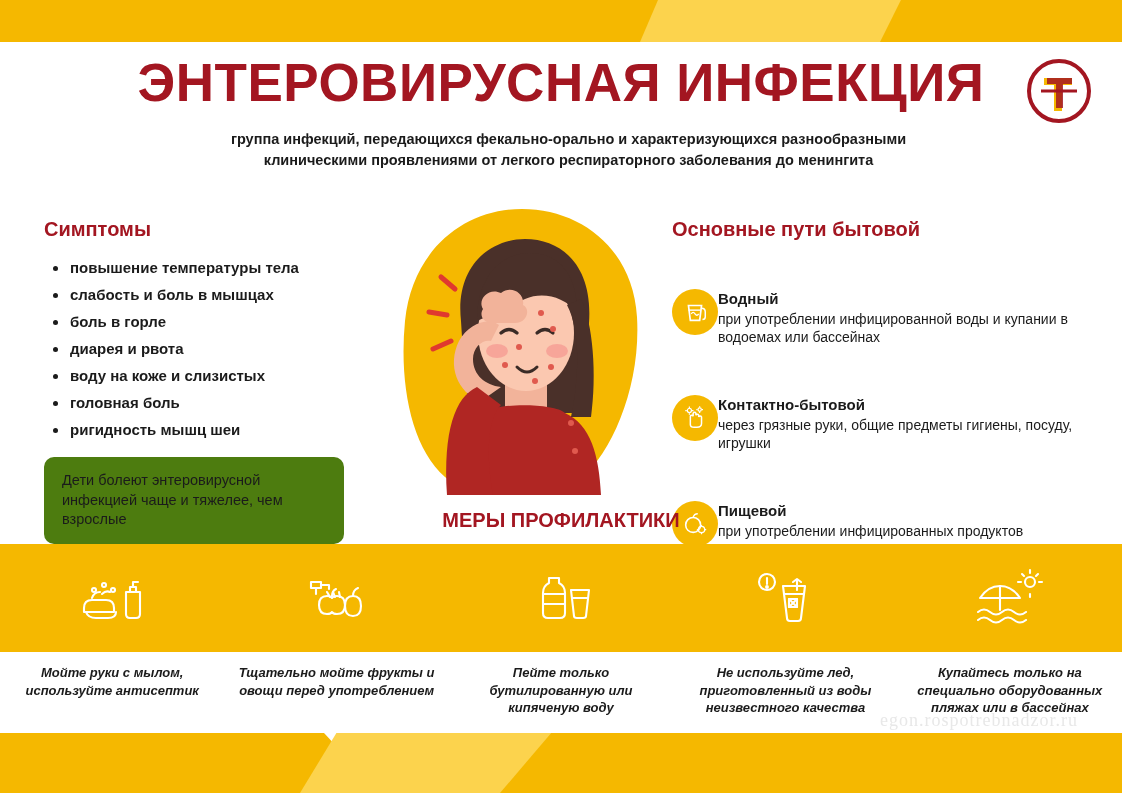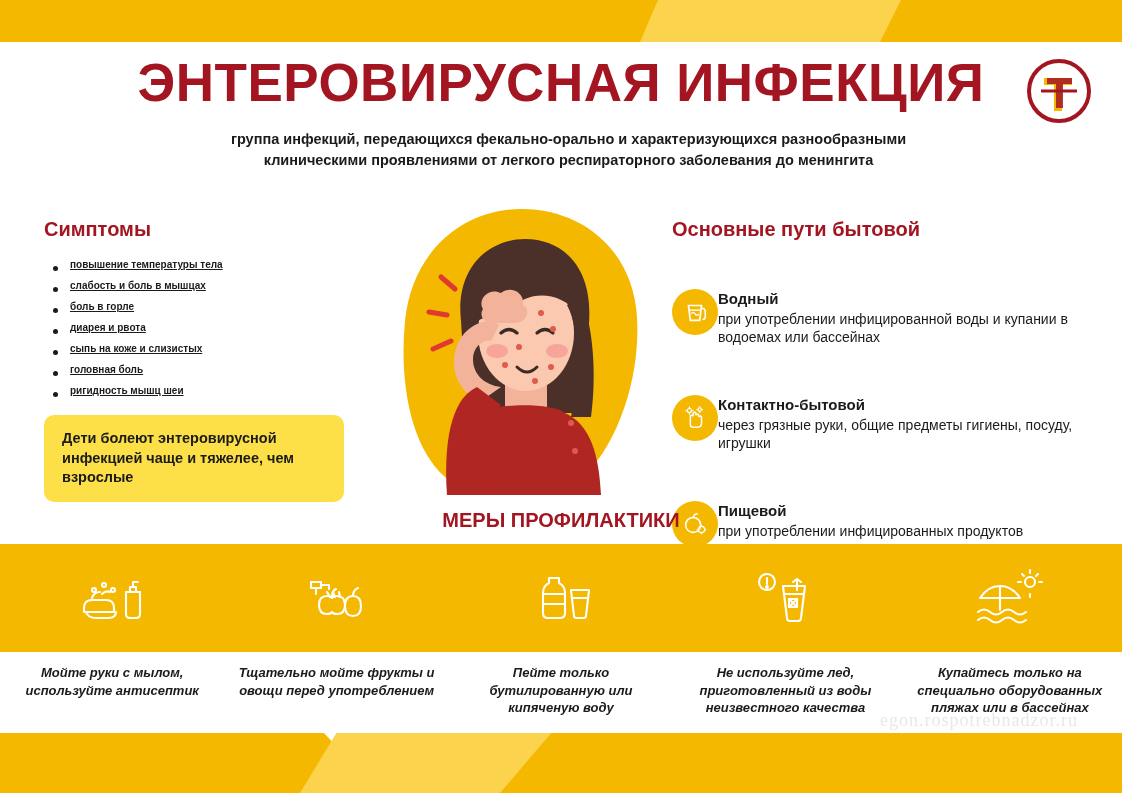--- a/index.html
+++ b/index.html
@@ -75,35 +75,35 @@
   .symptoms {
     position: absolute; top: 218px; left: 44px; width: 320px;
   }
   .col-heading {
     font-size: 20px; font-weight: bold; color: #a31621;
     margin-bottom: 18px;
   }
   .sym-list { list-style: none; }
   .sym-list li {
     position: relative;
-    font-size: 10px; font-weight: bold; color: #1b1b1b;
-    padding-left: 26px; margin-bottom: 9px; line-height: 1.2; text-decoration: underline;
+    font-size: 15px; font-weight: bold; color: #1b1b1b;
+    padding-left: 26px; margin-bottom: 9px; line-height: 1.2;
   }
   .sym-list li::before {
     content: "";
     position: absolute; left: 9px; top: 7px;
     width: 5px; height: 5px; border-radius: 50%;
     background: #1b1b1b;
   }
   .note-box {
     margin-top: 18px;
-    background: #fde047;
+    background: #4d7c0f;
     border-radius: 10px;
     padding: 14px 18px;
-    font-size: 14.5px; font-weight: bold; color: #1b1b1b;
+    font-size: 14.5px; font-weight: normal; color: #1b1b1b;
     line-height: 1.35;
     width: 300px;
   }
 
   
   .illustration {
     position: absolute; top: 205px; left: 385px;
     width: 275px; height: 290px;
   }
 
@@ -190,21 +190,21 @@
     </svg>
   </div>
 
   <div class="symptoms">
     <div class="col-heading">Симптомы</div>
     <ul class="sym-list">
       <li>повышение температуры тела</li>
       <li>слабость и боль в мышцах</li>
       <li>боль в горле</li>
       <li>диарея и рвота</li>
-      <li>сыпь на коже и слизистых</li>
+      <li>воду на коже и слизистых</li>
       <li>головная боль</li>
       <li>ригидность мышц шеи</li>
     </ul>
     <div class="note-box">Дети болеют энтеровирусной инфекцией чаще и тяжелее, чем взрослые</div>
   </div>
 
   <div class="illustration">
     <svg viewBox="0 0 275 290" width="275" height="290">
 
       <path d="M137 4 C196 4 248 44 252 112 C256 180 228 246 196 274 C176 290 80 290 60 272 C26 242 14 178 20 116 C27 46 78 4 137 4 Z" fill="#f5b800"></path>

